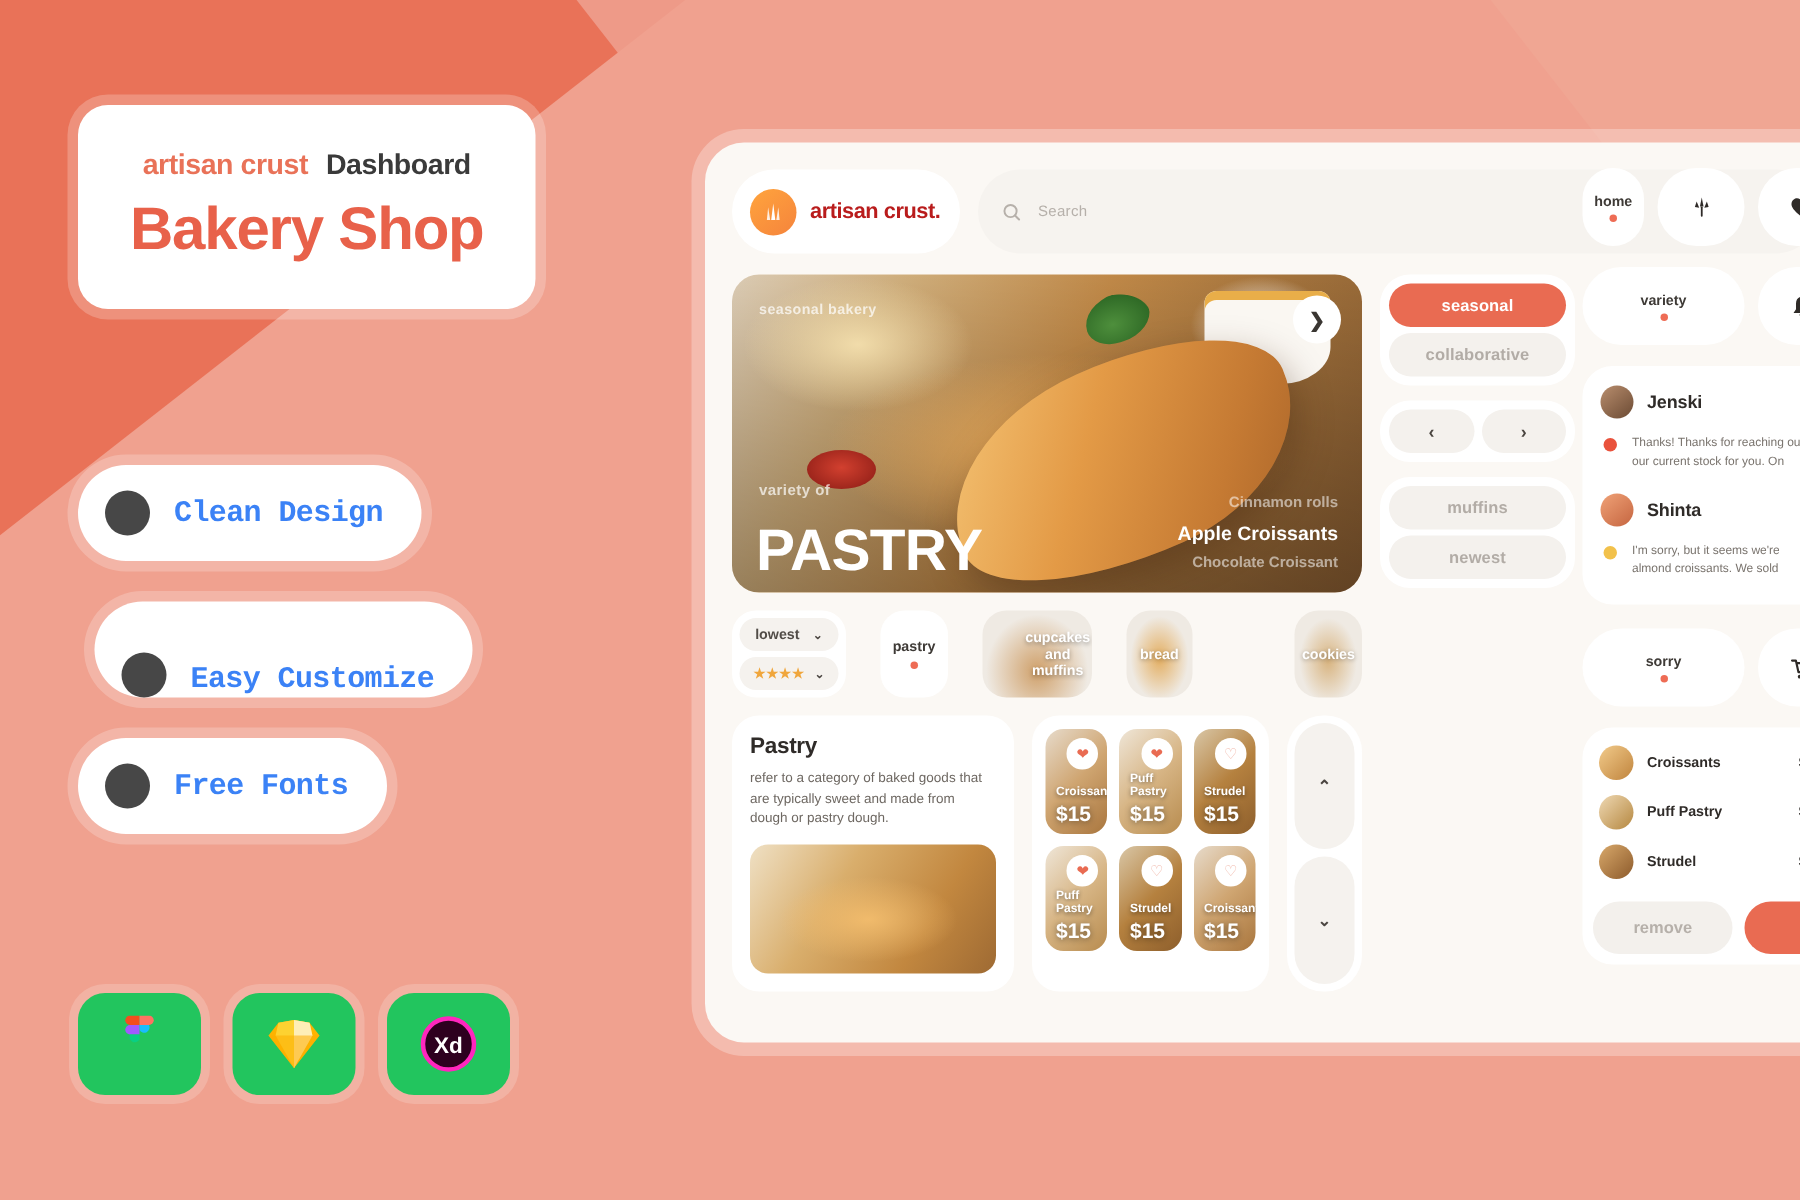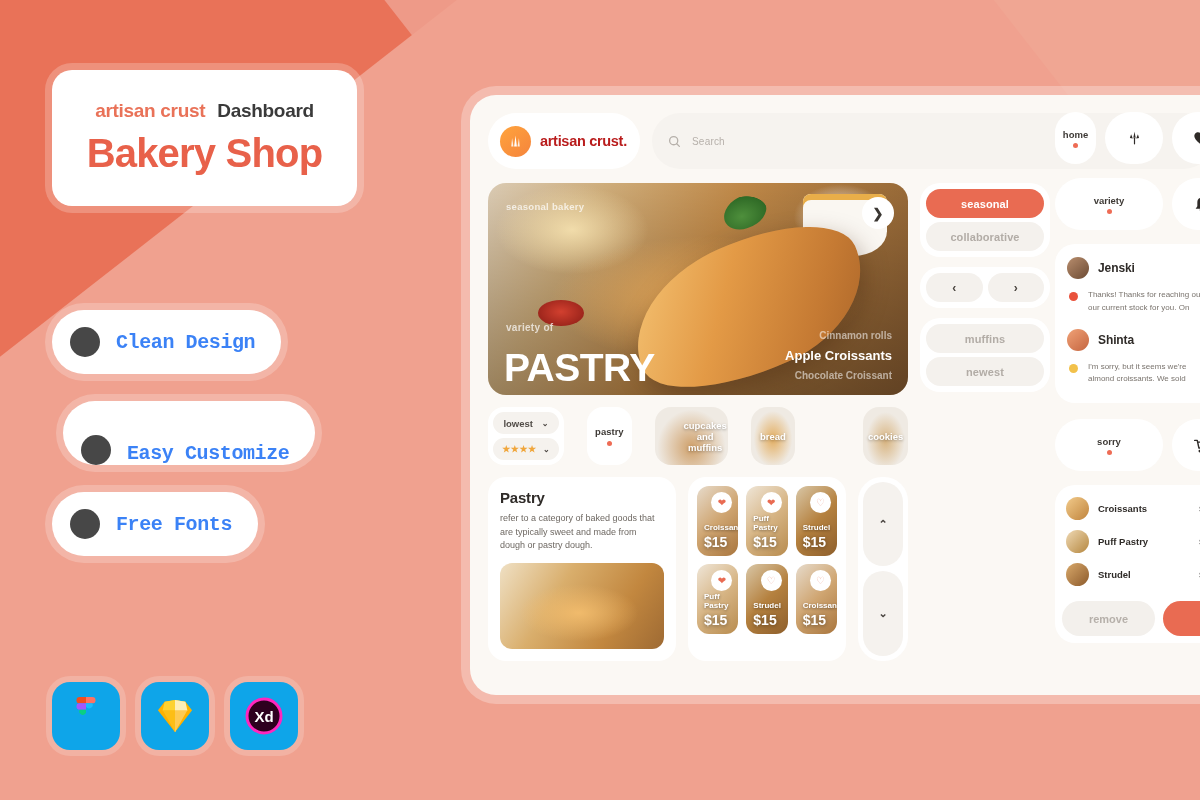--- a/index.html
+++ b/index.html
@@ -60,23 +60,23 @@
     display: flex; align-items: center; padding: 0 26px 0 18px; gap: 16px;
   }
   .feat-dot { width: 30px; height: 30px; border-radius: 50%; background: #474747; flex: none; }
   .feat-label { color: #3b82f6; font-size: 20px; font-weight: 700; letter-spacing: -0.4px; white-space: nowrap; font-family: Liberation Mono, monospace; }
   .feat-1 { left: 52px; top: 310px; }
   .feat-2 { left: 63px; top: 401px; align-items: flex-end; }
   .feat-3 { left: 52px; top: 492px; }
 
   .apps { position: absolute; left: 52px; top: 662px; display: flex; gap: 21px; }
   .app-icon {
-    width: 68px; height: 68px; background: #0ea5e9; border-radius: 18px;
+    width: 82px; height: 68px; background: #22c55e; border-radius: 18px;
     box-shadow: 0 0 0 6px rgba(255,255,255,0.18);
-    display: flex; align-items: center; justify-content: center; margin-top: 20px;
+    display: flex; align-items: center; justify-content: center;
   }
 
   
   .dash {
     position: absolute; left: 470px; top: 95px;
     width: 760px; height: 600px;
     background: #FBF8F4; border-radius: 26px;
     box-shadow: 0 0 0 9px rgba(255,255,255,0.28);
     overflow: hidden; padding: 18px;
   }

